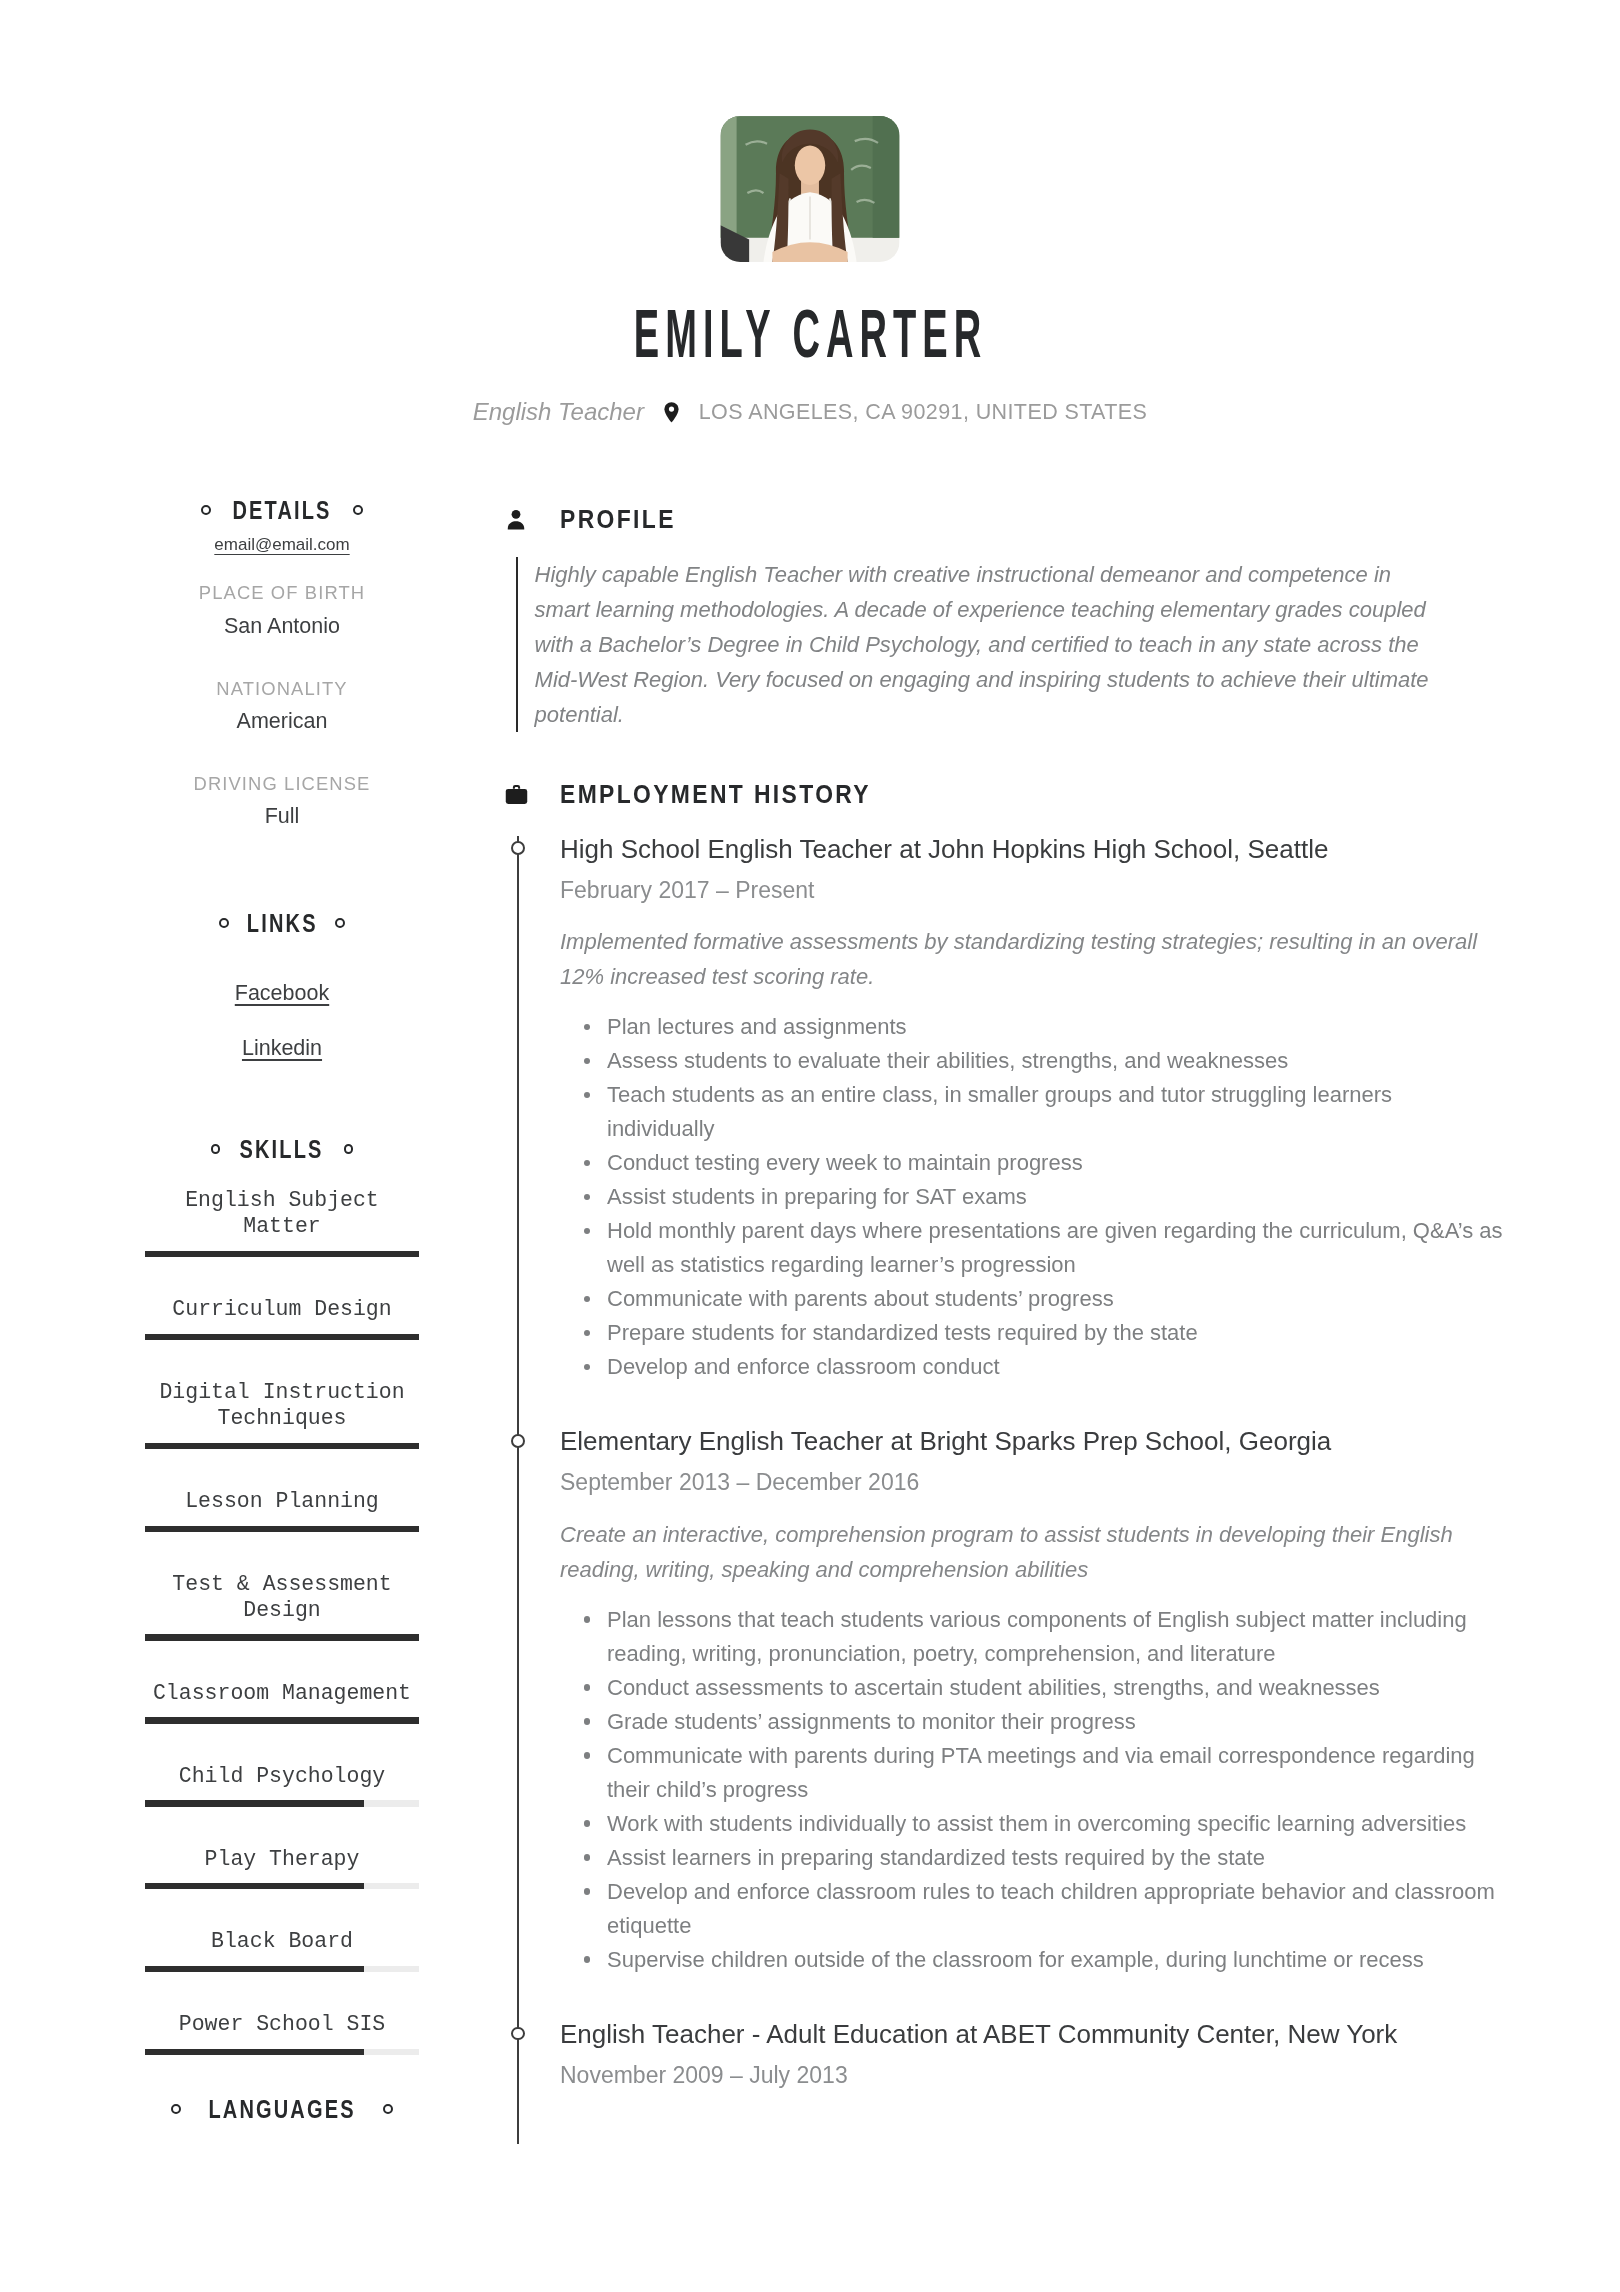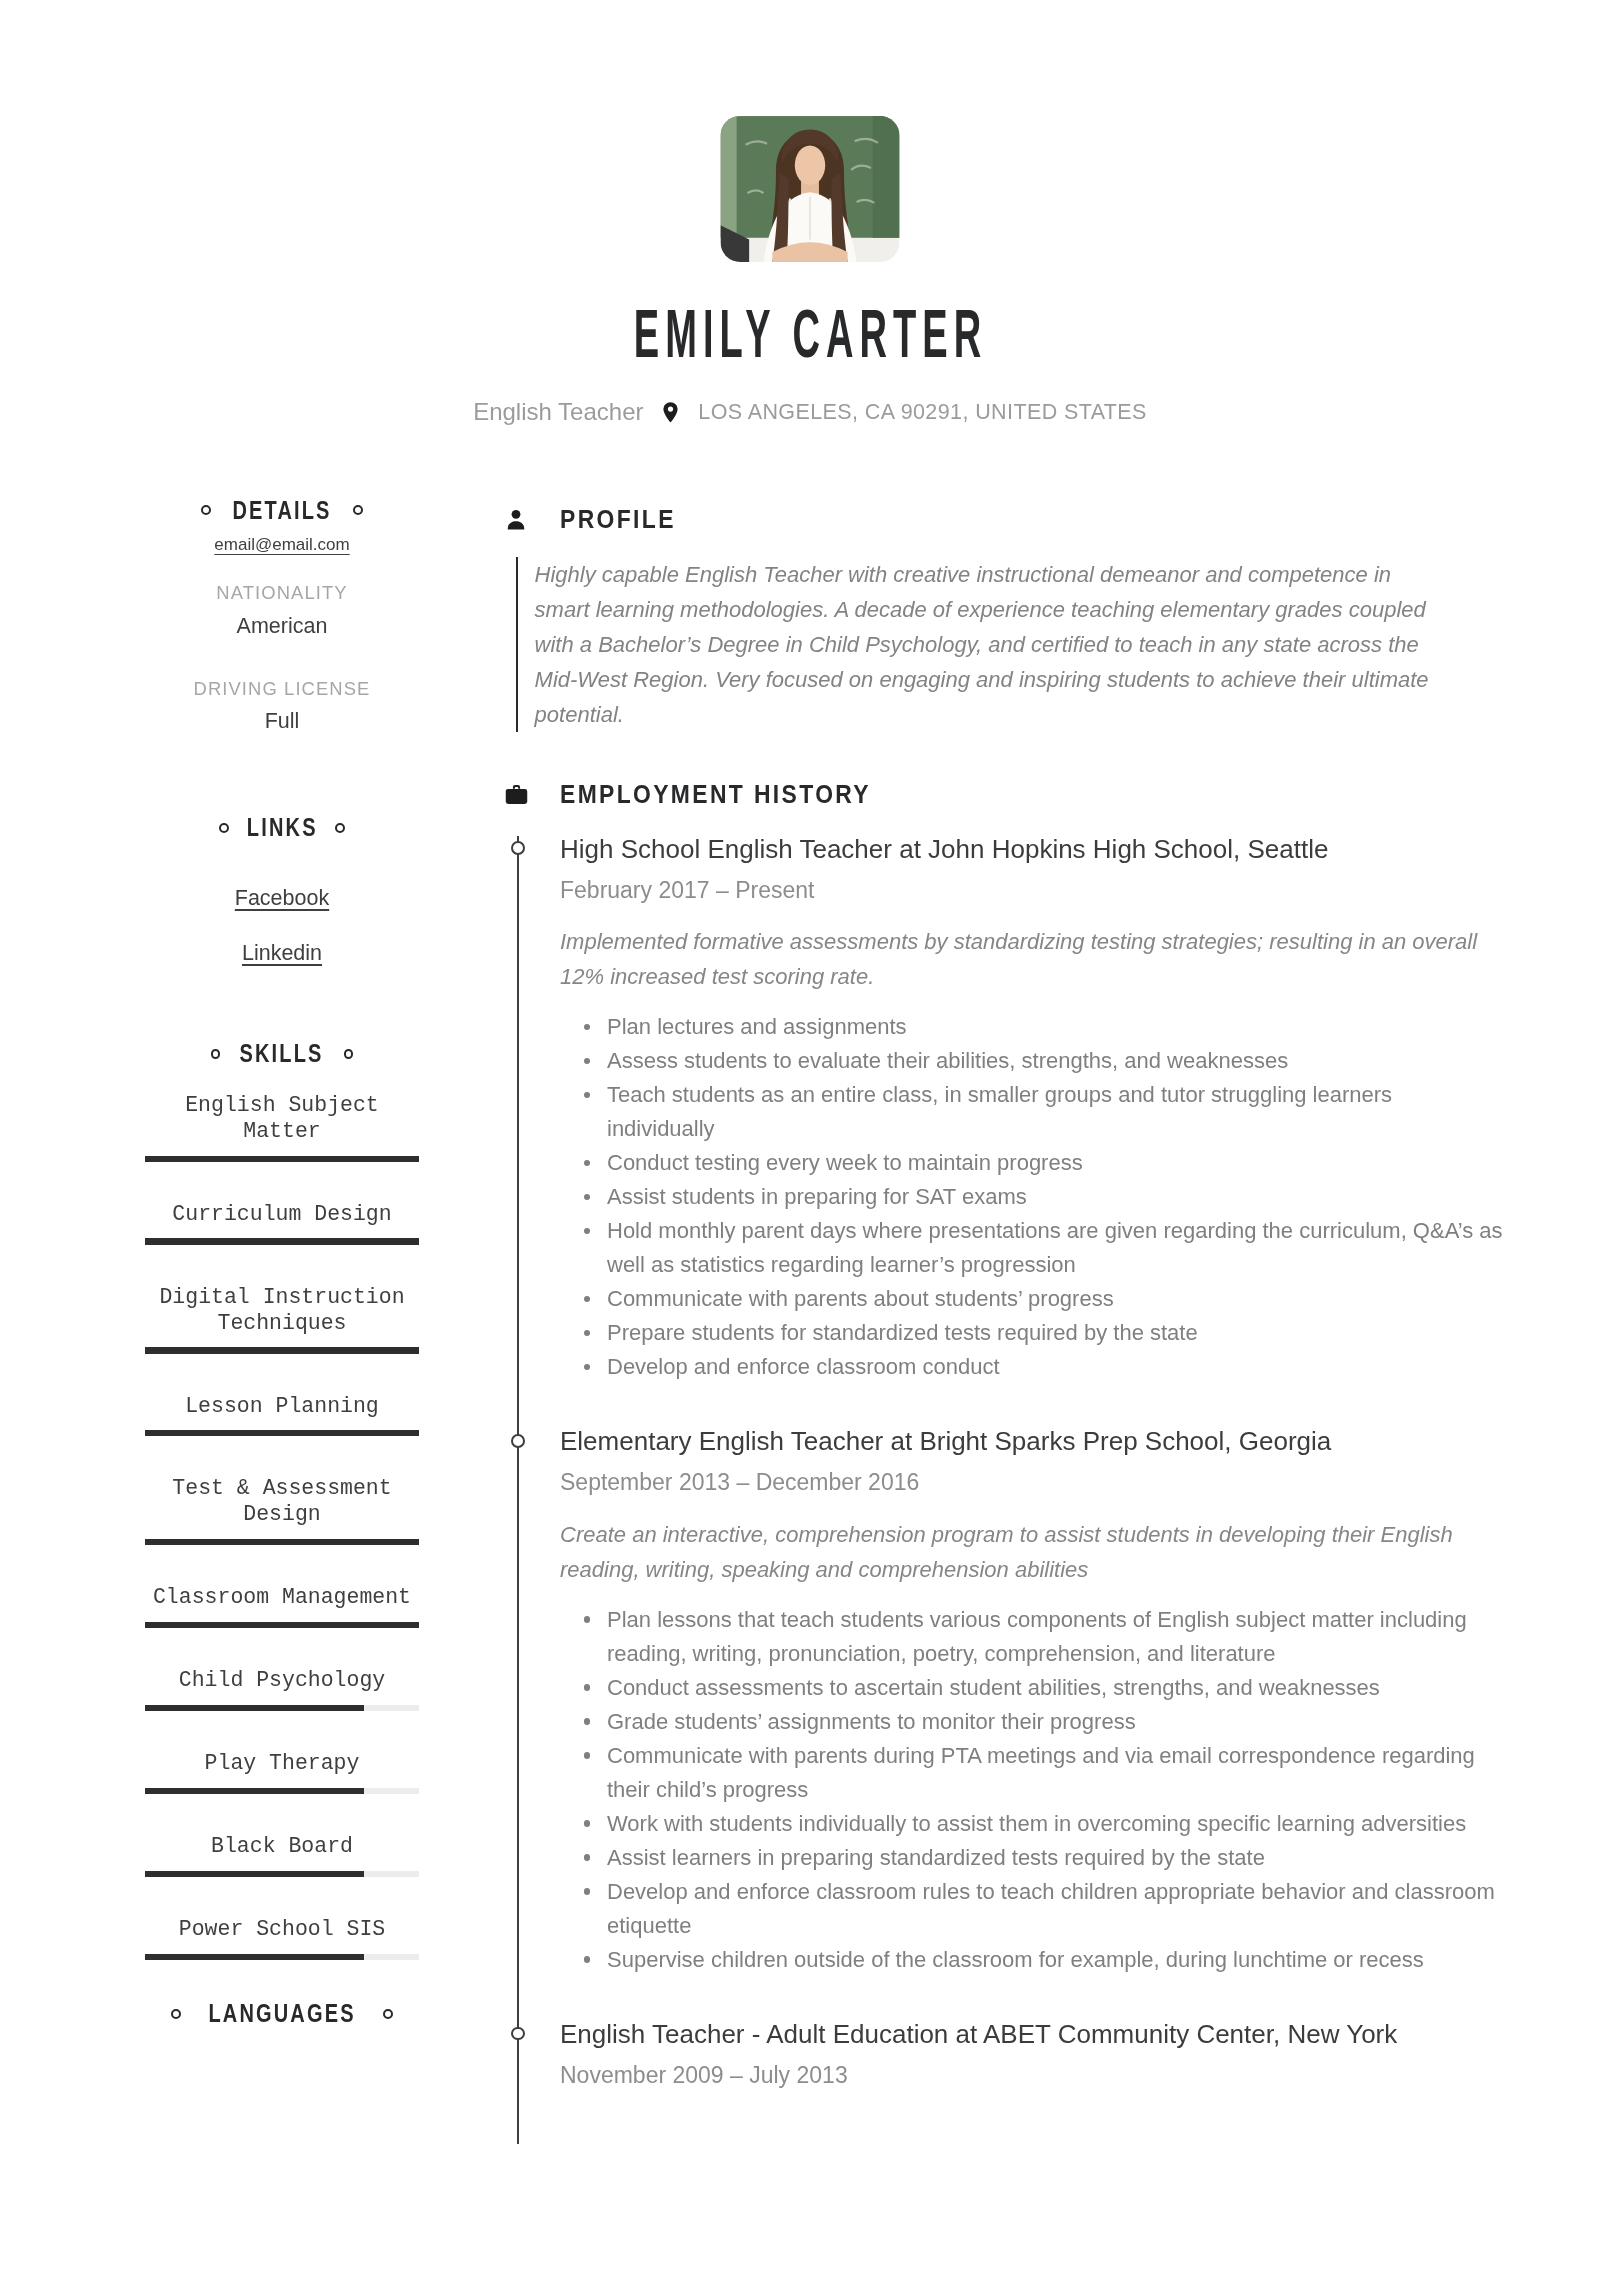--- a/index.html
+++ b/index.html
@@ -8,21 +8,21 @@
   .page *{box-sizing:border-box;}
 
   
   .photo{position:absolute;top:116px;left:50%;transform:translateX(-50%);
          width:179px;height:146px;border-radius:19.7px;overflow:hidden;}
   .name{position:absolute;top:296px;left:0;width:100%;text-align:center;line-height:75px;}
   .name span{display:inline-block;transform:scaleX(.56);transform-origin:center;
              font-size:68px;font-weight:700;letter-spacing:10.7px;color:#27292b;white-space:nowrap;}
   .subtitle{position:absolute;top:398px;left:0;width:100%;
             display:flex;justify-content:center;align-items:center;gap:14.3px;}
-  .sub-role{font-size:24px;color:#9b9b9b;}
+  .sub-role{font-size:24px;color:#9b9b9b;font-style:italic;}
   .sub-loc{font-size:21.5px;color:#9b9b9b;letter-spacing:0.4px;}
   .pin{width:19px;height:23px;margin:0 3.6px;}
 
   
   .sidebar{position:absolute;left:145px;top:495px;width:274px;text-align:center;}
   .side-heading{display:flex;align-items:center;justify-content:center;gap:9px;height:30px;}
   .side-heading .ttl{display:inline-block;transform:scaleX(.8);transform-origin:center;
         font-size:25px;font-weight:700;letter-spacing:2.7px;color:#27292b;white-space:nowrap;}
   .ring{width:9.9px;height:9.9px;border:2.2px solid #27292b;border-radius:50%;flex:0 0 auto;}
 
@@ -118,20 +118,24 @@
 
     <div class="side-heading">
       <span class="ring"></span>
       <span class="ttl">DETAILS</span>
       <span class="ring"></span>
     </div>
 
     <div class="email">email@email.com</div>
 
     <div class="details-fields">
+        <div class="detail-field">
+          <div class="detail-label">PLACE OF BIRTH</div>
+          <div class="detail-value">San Antonio</div>
+        </div>
         <div class="detail-field">
           <div class="detail-label">NATIONALITY</div>
           <div class="detail-value">American</div>
         </div>
         <div class="detail-field">
           <div class="detail-label">DRIVING LICENSE</div>
           <div class="detail-value">Full</div>
         </div>
       </div>
 

